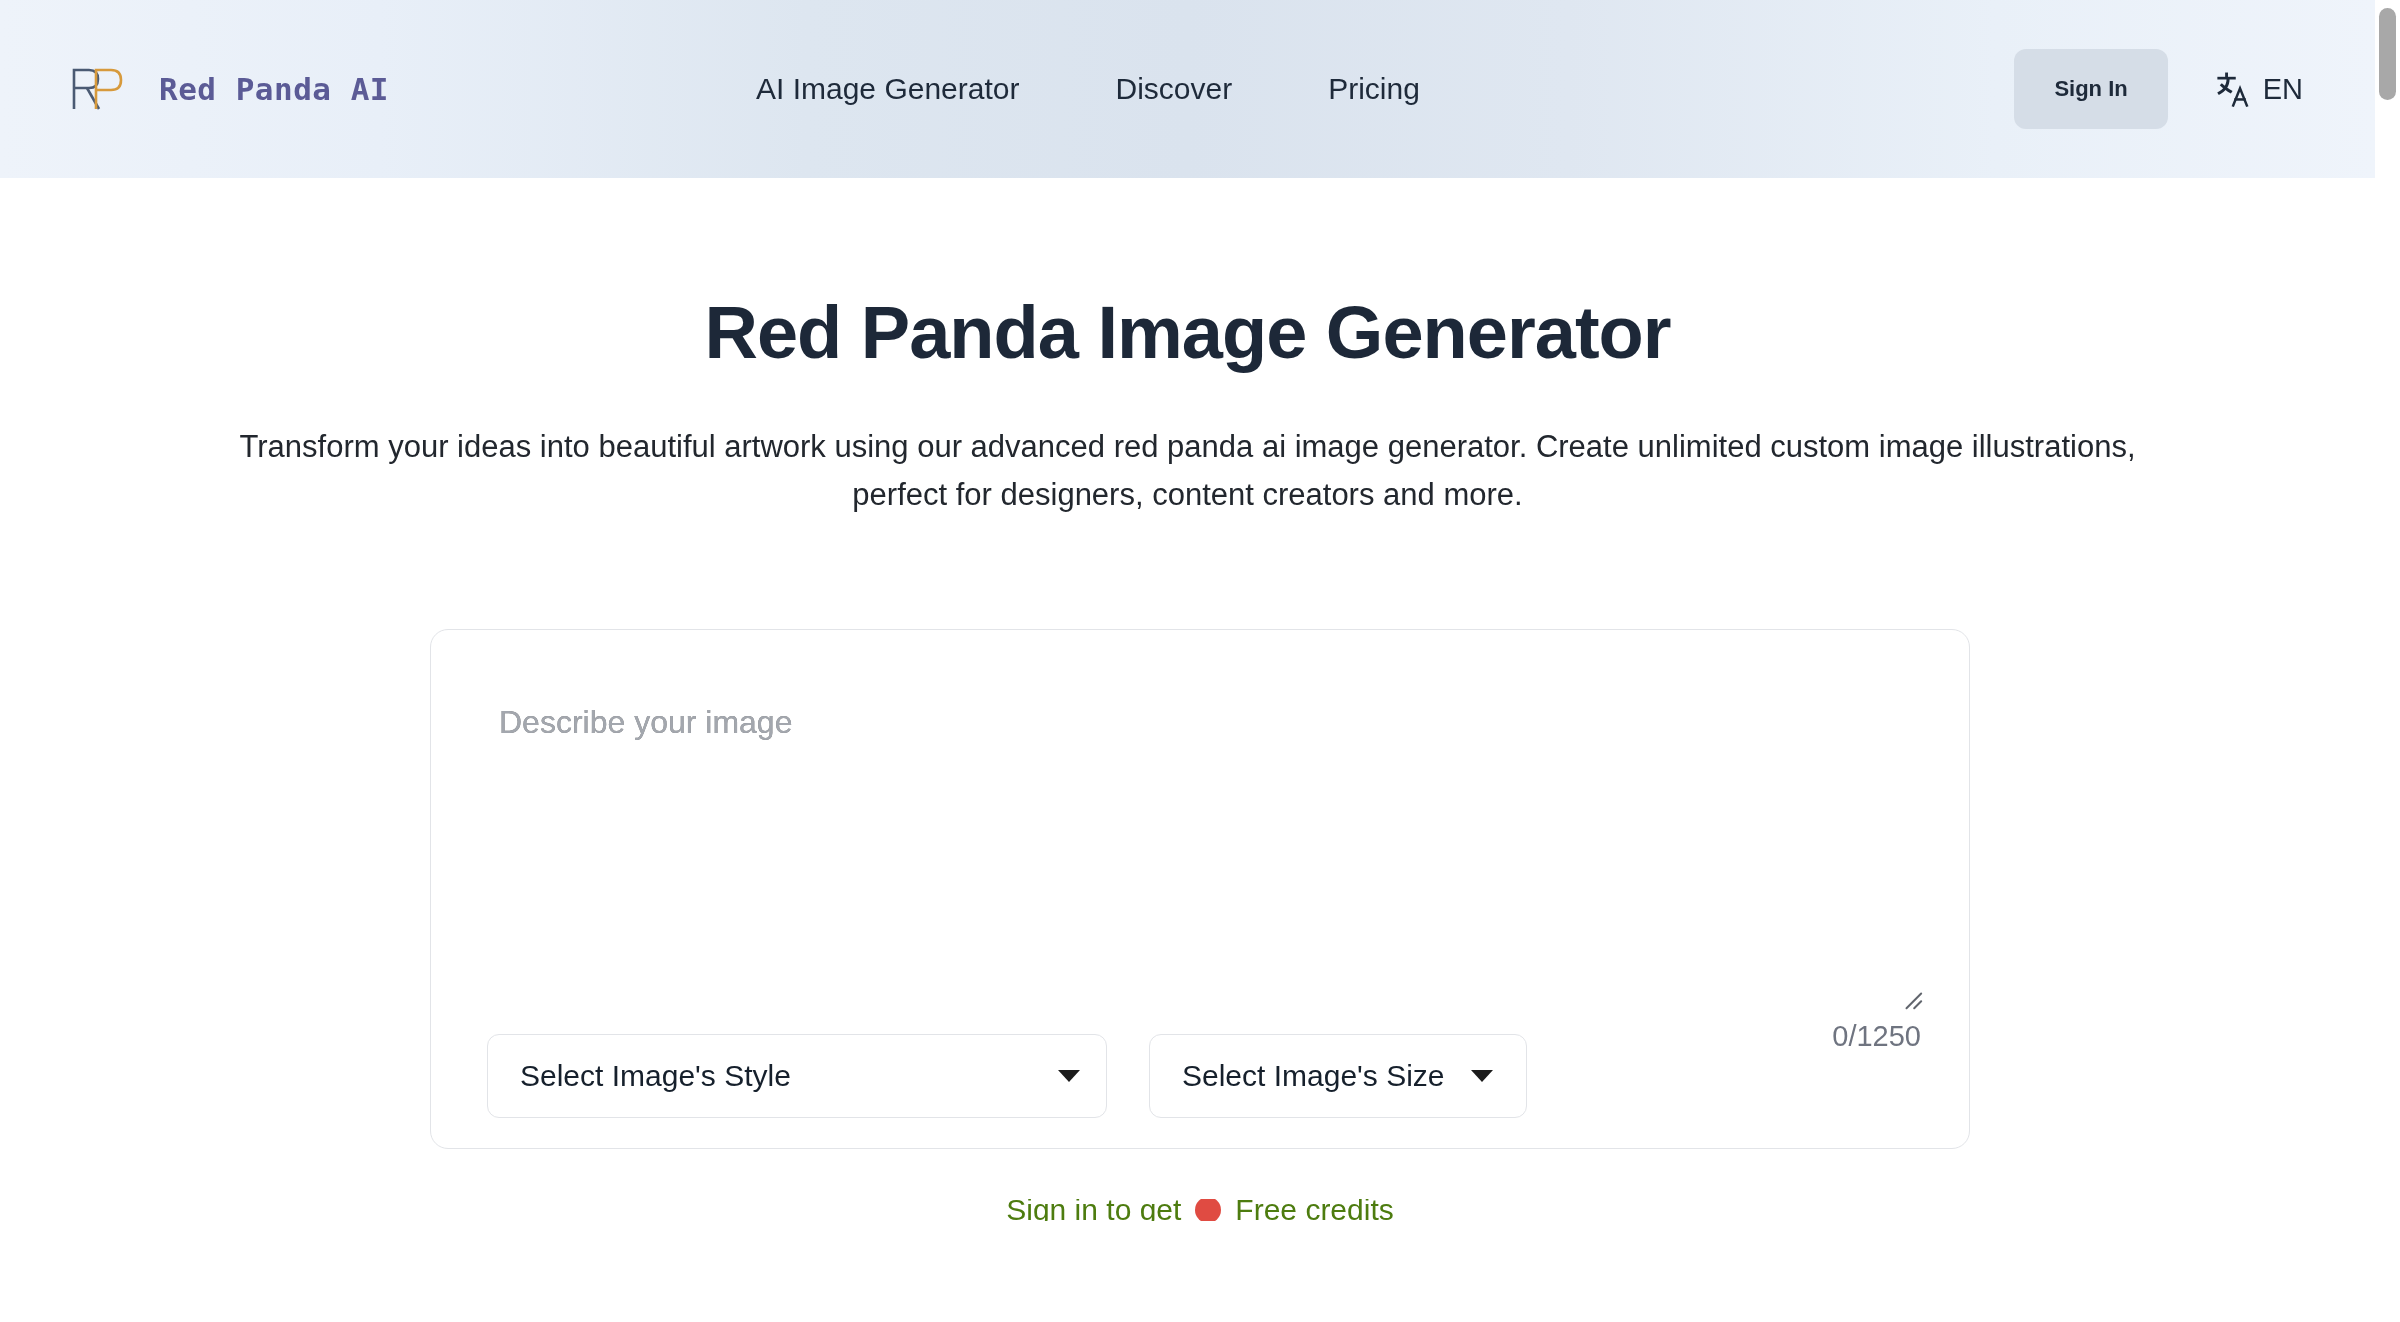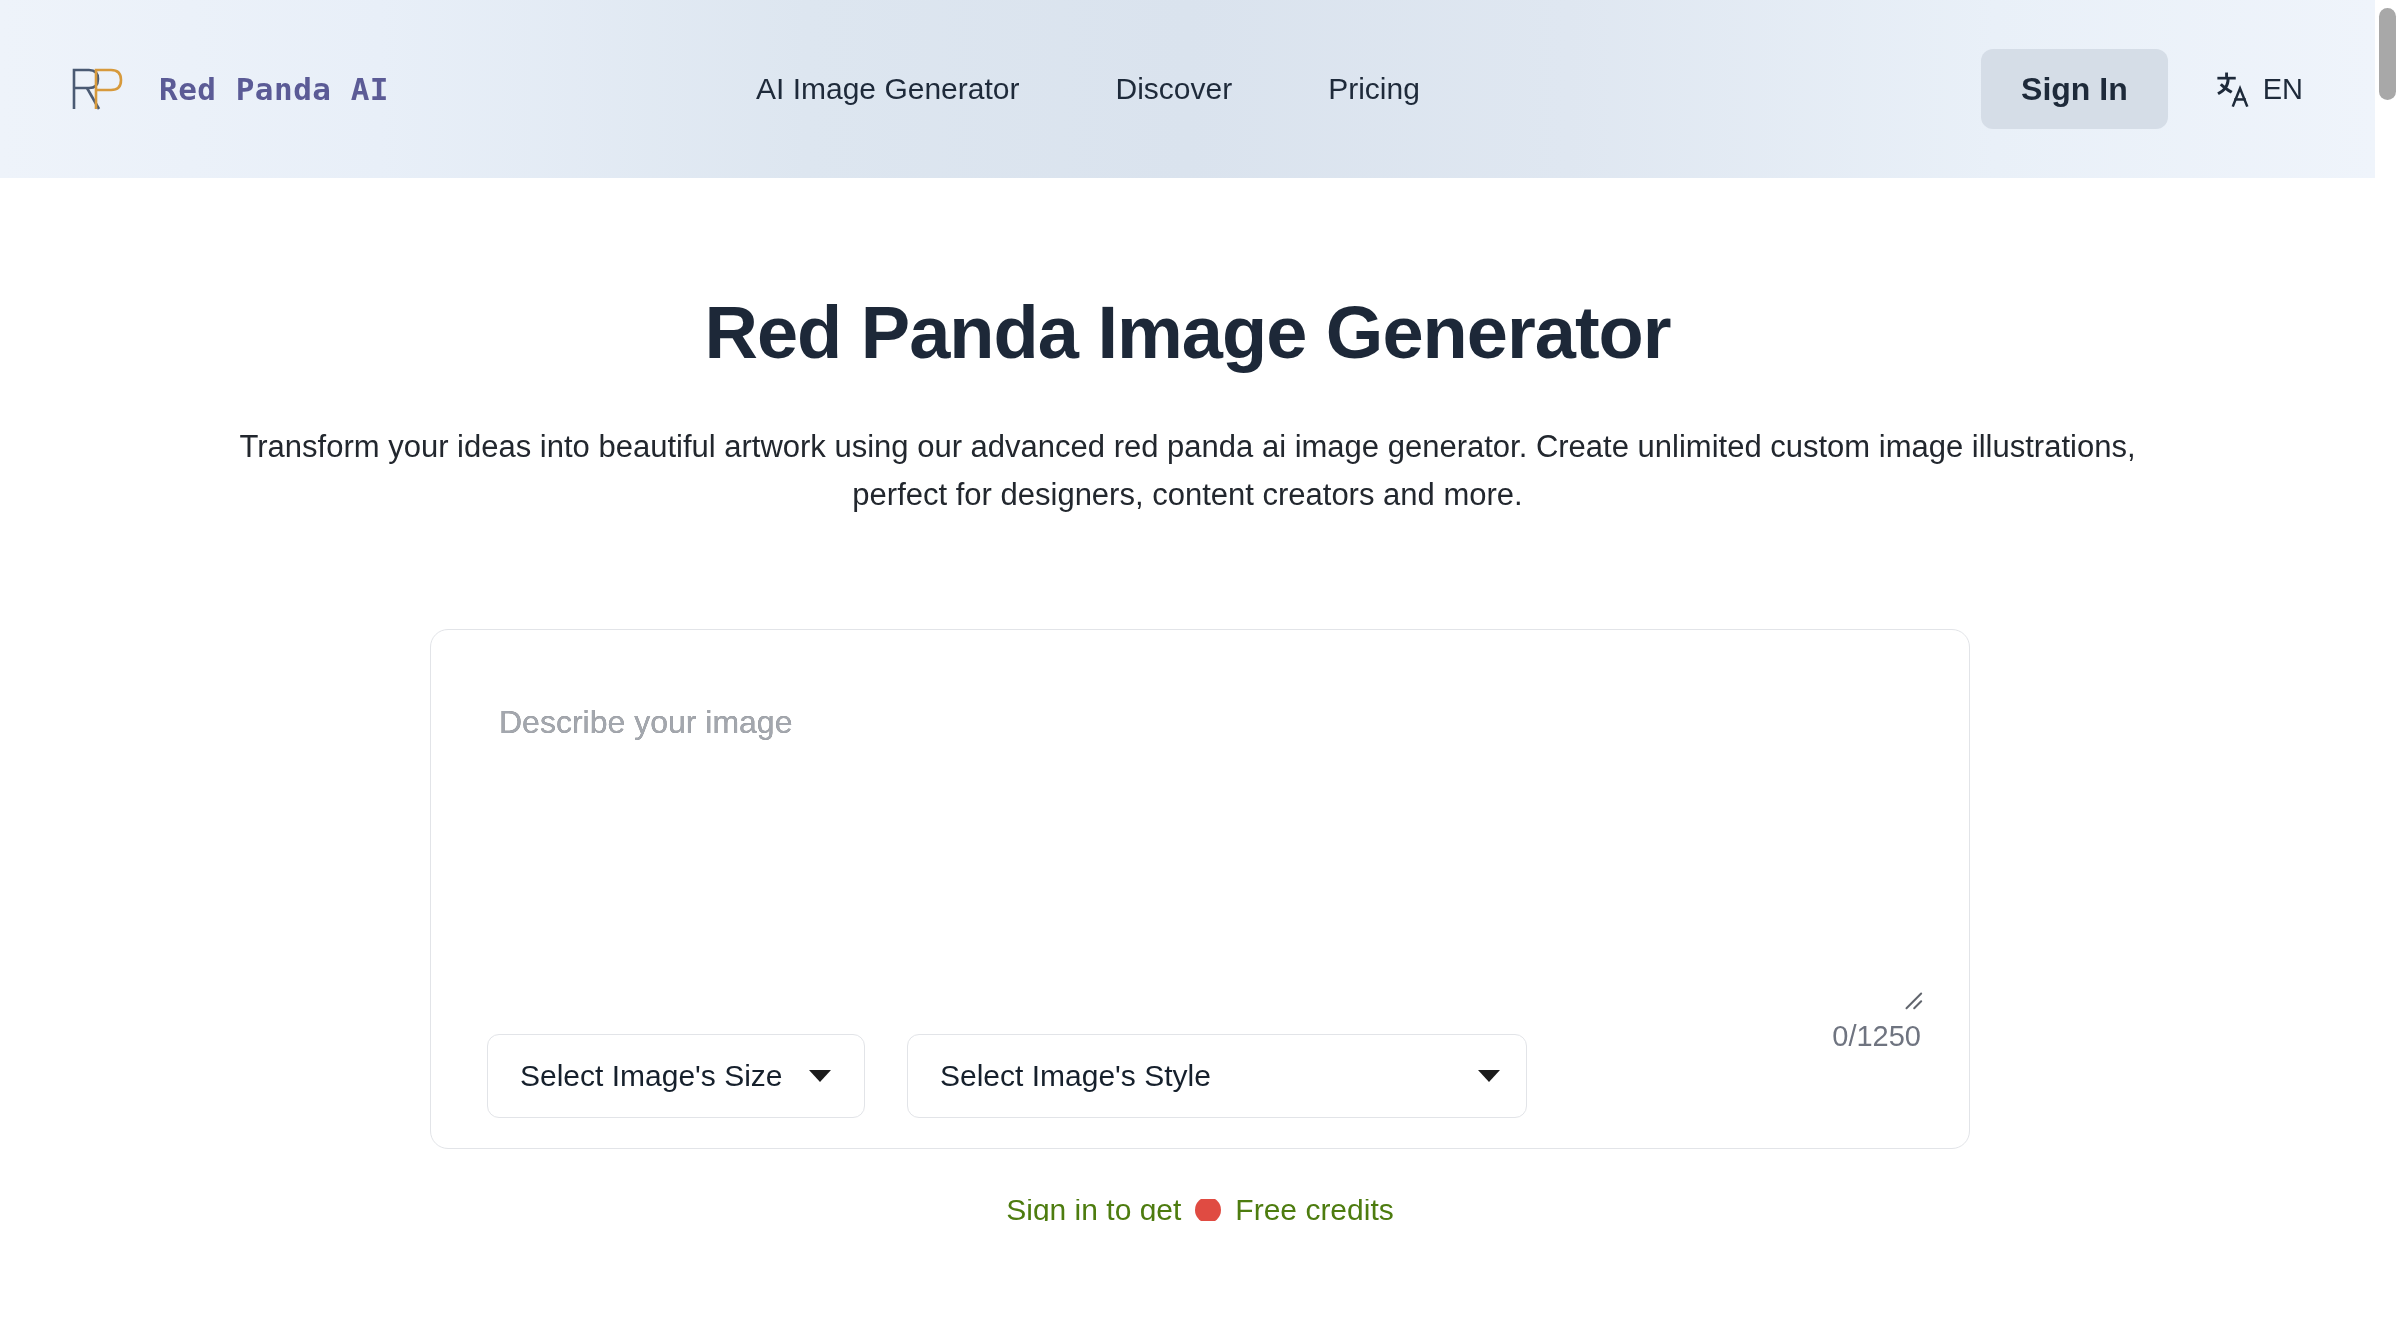--- a/index.html
+++ b/index.html
@@ -99,21 +99,21 @@
   .signin-btn {
     background: #d5dde7;
     border: none;
     border-radius: 12px;
     padding: 0 40px;
     height: 80px;
     display: flex;
     align-items: center;
     justify-content: center;
     font-family: "Liberation Sans", sans-serif;
-    font-size: 32px;
+    font-size: 22px;
     font-weight: bold;
     color: #1e2a3a;
     cursor: pointer;
     white-space: nowrap;
   }
   .lang-switch {
     display: flex;
     align-items: center;
     gap: 13px;
     cursor: pointer;
@@ -346,27 +346,27 @@
       <svg class="resize-grip" viewBox="0 0 12 12">
         <g stroke="#61656d" stroke-width="1.1" stroke-linecap="round">
           <line x1="11" y1="3" x2="3" y2="11"></line>
           <line x1="11" y1="7.2" x2="7.2" y2="11"></line>
         </g>
       </svg>
     </div>
 
     <div class="prompt-controls">
 
+      <div class="select-box select-style">
+        <span class="select-label">Select Image's Style</span>
+        <span class="caret"></span>
+      </div>
+
       <div class="select-box select-size">
         <span class="select-label">Select Image's Size</span>
-        <span class="caret"></span>
-      </div>
-
-      <div class="select-box select-style">
-        <span class="select-label">Select Image's Style</span>
         <span class="caret"></span>
       </div>
 
       <span class="char-counter">0/1250</span>
     </div>
   </section>
 
   <div class="below-card">
     <span>Sign in to get</span>
     <span class="credit-dot"></span>

